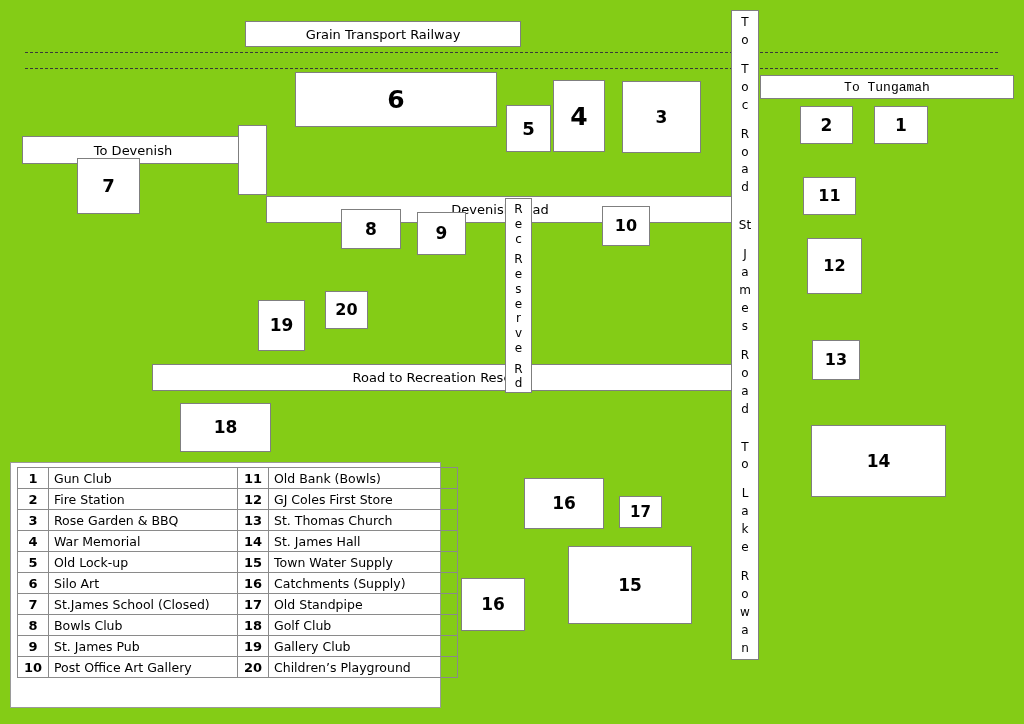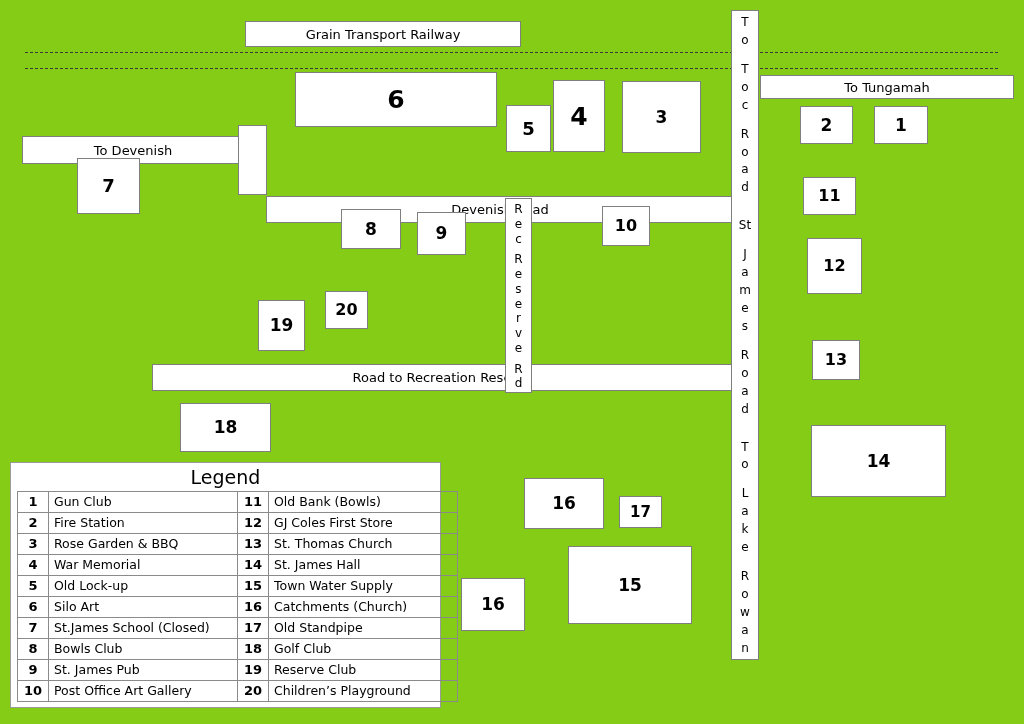--- a/index.html
+++ b/index.html
@@ -116,21 +116,21 @@
 <div id="map-canvas">
 
   <div class="abs road" id="railway-label" style="left: 245px; top: 21px; width: 276px; height: 26px;">
     <span>Grain Transport Railway</span>
   </div>
 
   <div class="abs rail-dash" id="rail-dash-1" style="left: 25px; top: 52px; width: 973px; height: 0px;"></div>
   <div class="abs rail-dash" id="rail-dash-2" style="left: 25px; top: 68px; width: 973px; height: 0px;"></div>
 
   <div id="roads-layer">
-      <div class="abs road" style="left: 760px; top: 75px; width: 254px; height: 24px;">
+      <div class="abs road" style="left: 760px; top: 75px; width: 254px; height: 24px; font-family: Liberation Mono, monospace;">
         <span>To Tungamah</span>
       </div>
       <div class="abs road" style="left: 22px; top: 136px; width: 222px; height: 28px;">
         <span>To Devenish</span>
       </div>
       <div class="abs road" style="left: 266px; top: 168px; width: 468px; height: 27px; margin-top: 28px;">
         <span>Devenish Road</span>
       </div>
       <div class="abs road" style="left: 152px; top: 364px; width: 581px; height: 27px;">
         <span>Road to Recreation Reserve</span>
@@ -268,21 +268,20 @@
       </div>
       <div class="abs plot" style="left: 258px; top: 300px; width: 47px; height: 51px; font-size: 17px;">
         <span>19</span>
       </div>
       <div class="abs plot" style="left: 325px; top: 291px; width: 43px; height: 38px; font-size: 16px;">
         <span>20</span>
       </div>
     </div>
 
   <div id="legend" style="left: 10px; top: 462px; width: 431px; height: 246px;">
-    <div id="legend-title">Legend</div>
     <table id="legend-table">
       <tbody id="legend-body">
           <tr>
             <td class="num">1</td>
             <td class="name">Gun Club</td>
             <td class="num">11</td>
             <td class="name">Old Bank (Bowls)</td>
           </tr>
           <tr>
             <td class="num">2</td>
@@ -305,39 +304,39 @@
           <tr>
             <td class="num">5</td>
             <td class="name">Old Lock-up</td>
             <td class="num">15</td>
             <td class="name">Town Water Supply</td>
           </tr>
           <tr>
             <td class="num">6</td>
             <td class="name">Silo Art</td>
             <td class="num">16</td>
-            <td class="name">Catchments (Church)</td>
+            <td class="name">Catchments (Supply)</td>
           </tr>
           <tr>
             <td class="num">7</td>
             <td class="name">St.James School (Closed)</td>
             <td class="num">17</td>
             <td class="name">Old Standpipe</td>
           </tr>
           <tr>
             <td class="num">8</td>
             <td class="name">Bowls Club</td>
             <td class="num">18</td>
             <td class="name">Golf Club</td>
           </tr>
           <tr>
             <td class="num">9</td>
             <td class="name">St. James Pub</td>
             <td class="num">19</td>
-            <td class="name">Reserve Club</td>
+            <td class="name">Gallery Club</td>
           </tr>
           <tr>
             <td class="num">10</td>
             <td class="name">Post Office Art Gallery</td>
             <td class="num">20</td>
             <td class="name">Children’s Playground</td>
           </tr>
         </tbody>
     </table>
   </div>

